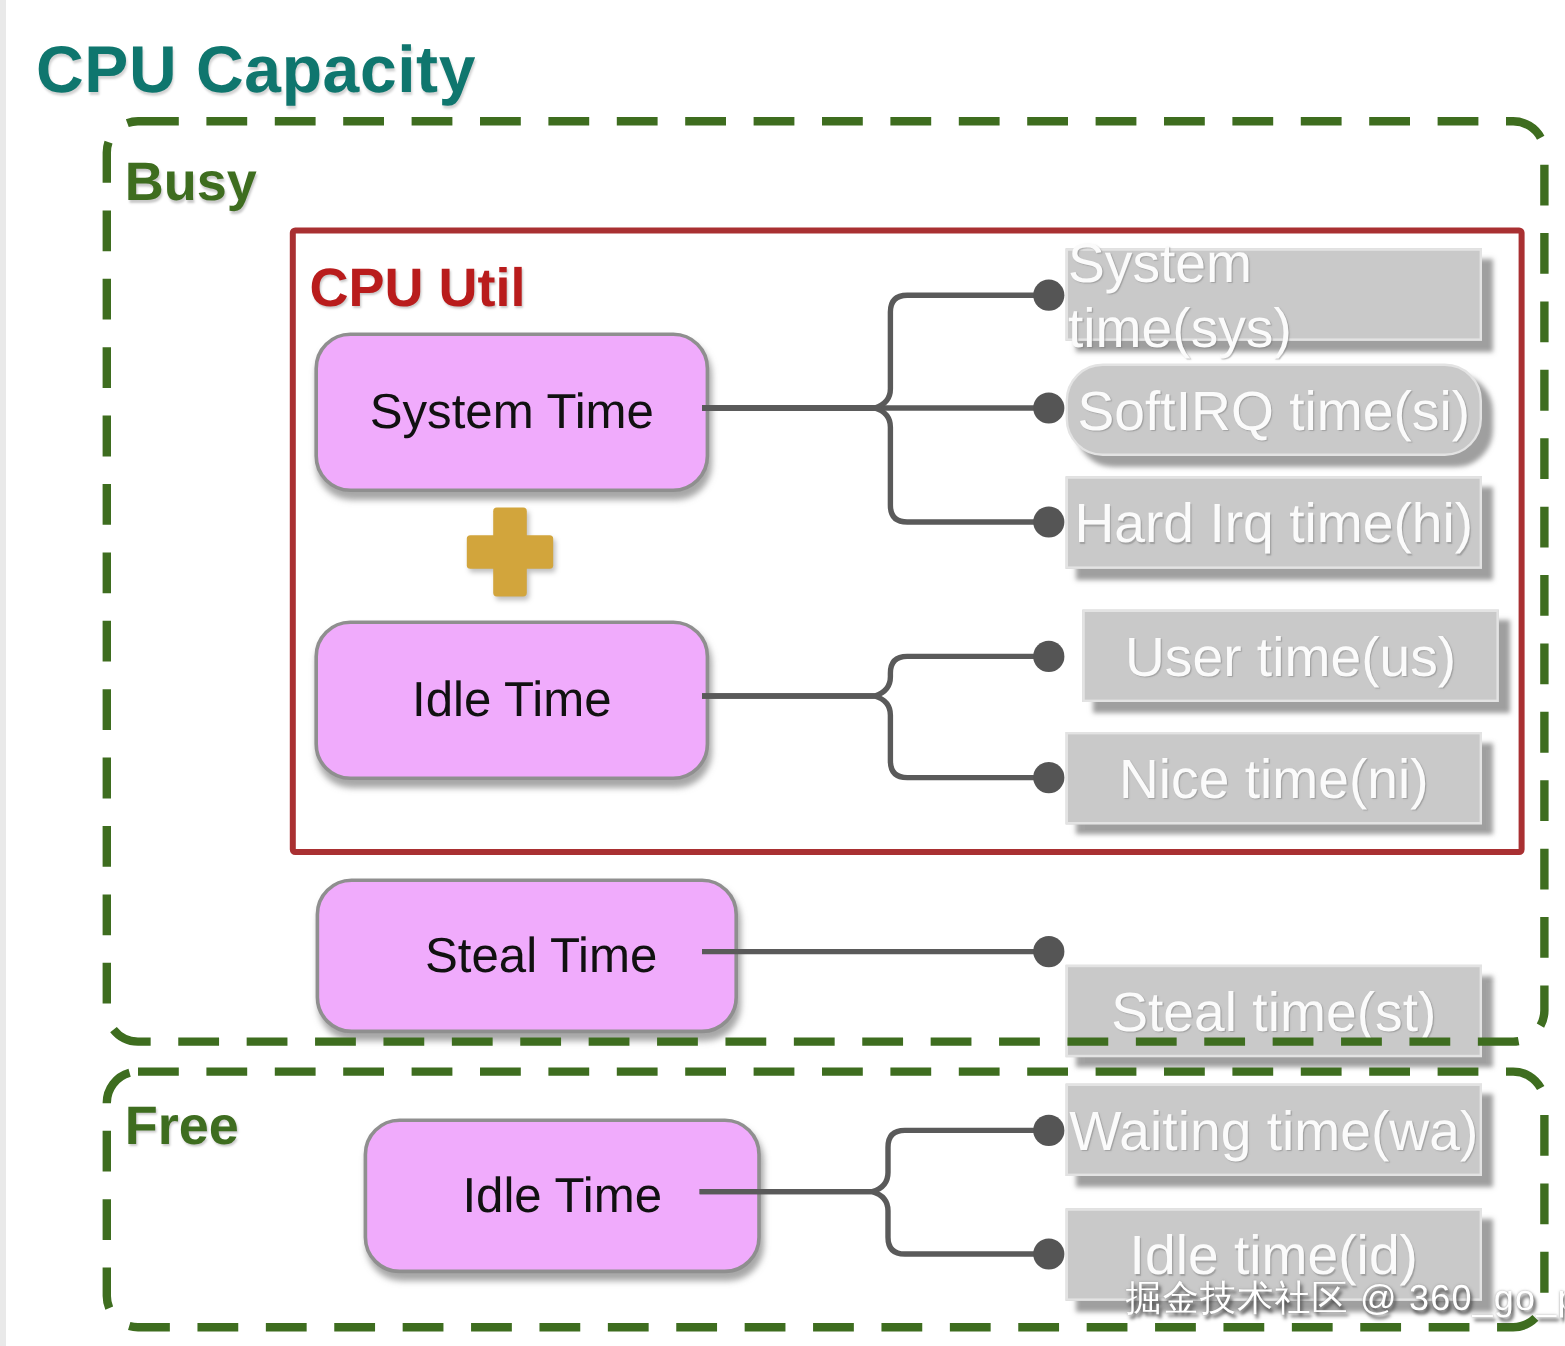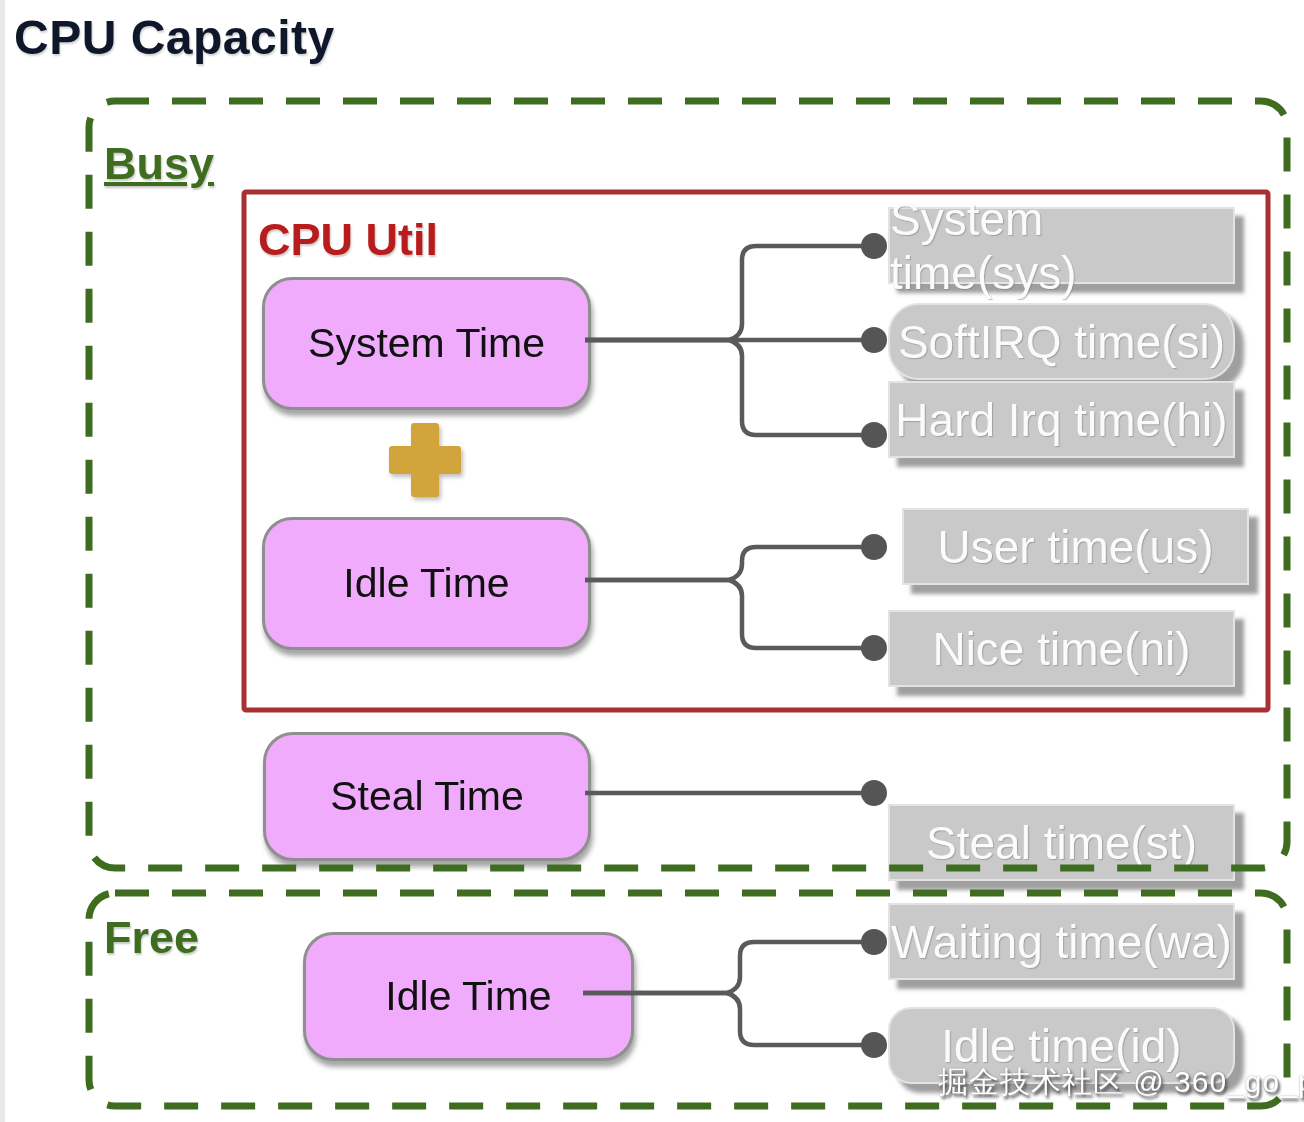--- a/index.html
+++ b/index.html
@@ -8,22 +8,22 @@
     width:1304px;height:1122px;
     background:#ffffff;
     font-family:"Liberation Sans", sans-serif;
     overflow:hidden;
   }
   .page-edge{
     position:absolute;left:0;top:0;width:5px;height:1122px;
     background:#e9e9e9;
   }
   .title{
-    position:absolute;left:14px;top:10px;margin:0;
-    font-size:48px;font-weight:bold;color:#0f172a;
+    position:absolute;left:14px;top:10px;margin:16px;
+    font-size:55px;font-weight:bold;color:#0f766e;
     letter-spacing:0.5px;
     text-shadow:1px 2px 2px rgba(0,0,0,0.18);
   }
   .overlay{
     position:absolute;left:0;top:0;z-index:3;pointer-events:none;
   }
   .dashed{
     fill:none;stroke:#3e6d1f;stroke-width:7;
     stroke-dasharray:34 23;
   }
@@ -113,57 +113,57 @@
       <circle cx="874" cy="942" r="13"></circle>
       <circle cx="874" cy="1045" r="13"></circle>
     </g>
 
     <g class="plus">
       <rect x="411" y="423" width="28" height="74" rx="3"></rect>
       <rect x="389" y="446" width="72" height="28" rx="3"></rect>
     </g>
   </svg>
 
-  <div class="grouplabel" style="left:104px;top:138px;text-decoration:underline;">Busy</div>
+  <div class="grouplabel" style="left:104px;top:126px;">Busy</div>
   <div class="cpuutil-label">CPU Util</div>
   <div class="grouplabel" style="left:104px;top:912px;">Free</div>
 
   <div class="node" style="left:262px;top:277px;width:323px;height:127px;">
     <span>System Time</span>
   </div>
   <div class="node" style="left:262px;top:517px;width:323px;height:127px;">
     <span>Idle Time</span>
   </div>
-  <div class="node" style="left:263px;top:732px;width:322px;height:123px;">
+  <div class="node" style="left:263px;top:732px;width:322px;height:123px;padding-left:24px;">
     <span>Steal Time</span>
   </div>
   <div class="node" style="left:258px;top:932px;width:325px;height:123px;margin-left:45px;">
     <span>Idle Time</span>
   </div>
 
   <div class="metric" style="left:888px;top:207px;">
     <span>System time(sys)</span>
   </div>
   <div class="metric" style="left:888px;top:303px;border-radius:31px;">
     <span>SoftIRQ time(si)</span>
   </div>
-  <div class="metric" style="left:888px;top:381px;">
+  <div class="metric" style="left:888px;top:397px;">
     <span>Hard Irq time(hi)</span>
   </div>
   <div class="metric" style="left:856px;top:508px;margin-left:46px;">
     <span>User time(us)</span>
   </div>
   <div class="metric" style="left:888px;top:610px;">
     <span>Nice time(ni)</span>
   </div>
   <div class="metric" style="left:888px;top:756px;margin-top:48px;">
     <span>Steal time(st)</span>
   </div>
   <div class="metric" style="left:888px;top:903px;">
     <span>Waiting time(wa)</span>
   </div>
-  <div class="metric" style="left:888px;top:1007px;border-radius:23px;">
+  <div class="metric" style="left:888px;top:1007px;">
     <span>Idle time(id)</span>
   </div>
 
   <div class="watermark">掘金技术社区 @ 360_go_php</div>
 
 </div>
 
 </body></html>

